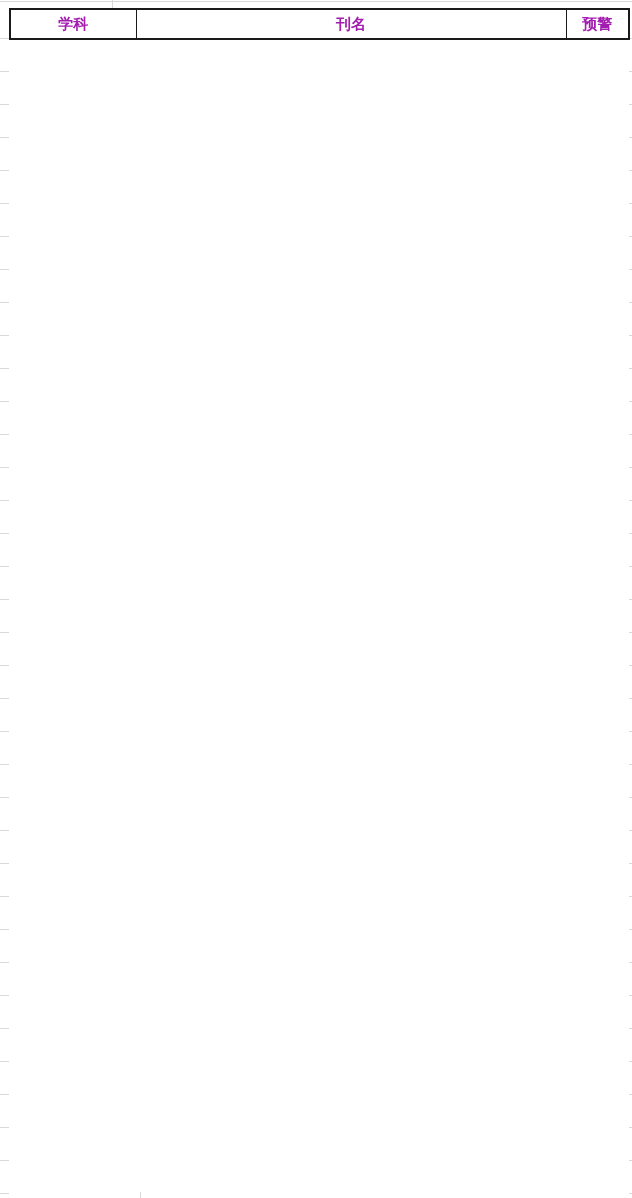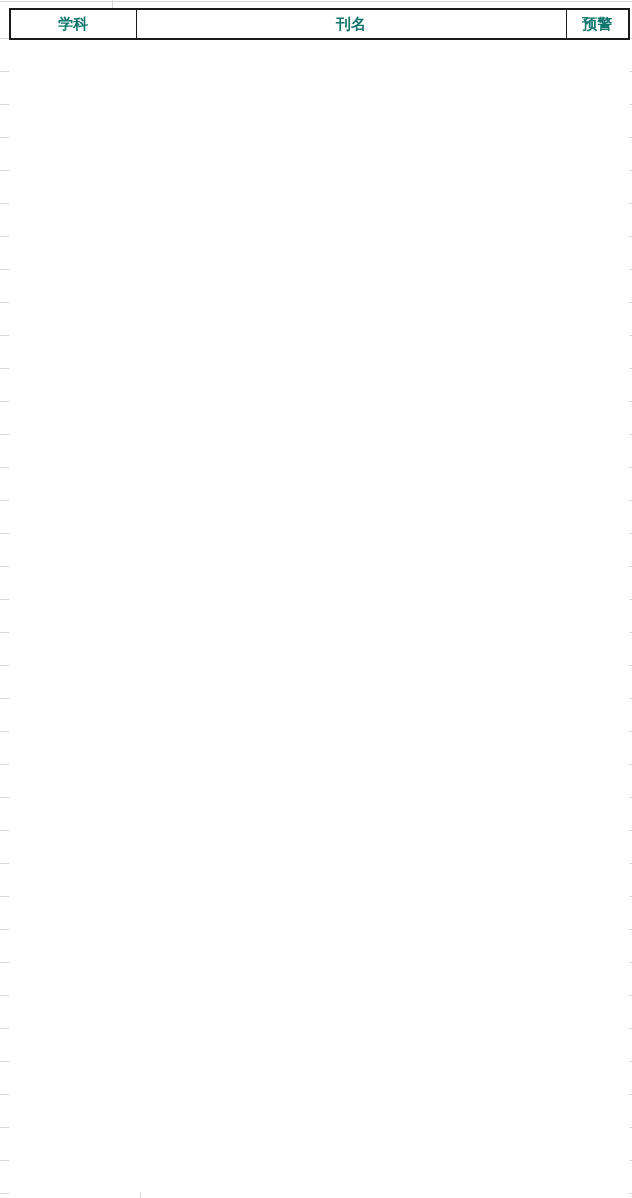--- a/index.html
+++ b/index.html
@@ -28,21 +28,21 @@
     background: #ffffff;
   }
   table.warning-table, table.warning-table th, table.warning-table td {
     border: 1px solid #1a1a1a;
   }
   table.warning-table { border-width: 2px; }
   th {
     height: 30px;
     font-size: 15px;
     font-weight: bold;
-    color: #0f766e;
+    color: #a21caf;
     text-align: center;
     vertical-align: middle;
   }
 </style>
 </head>
 <body>
 
 <div class="page">
 
   <div id="gridline-layer">

